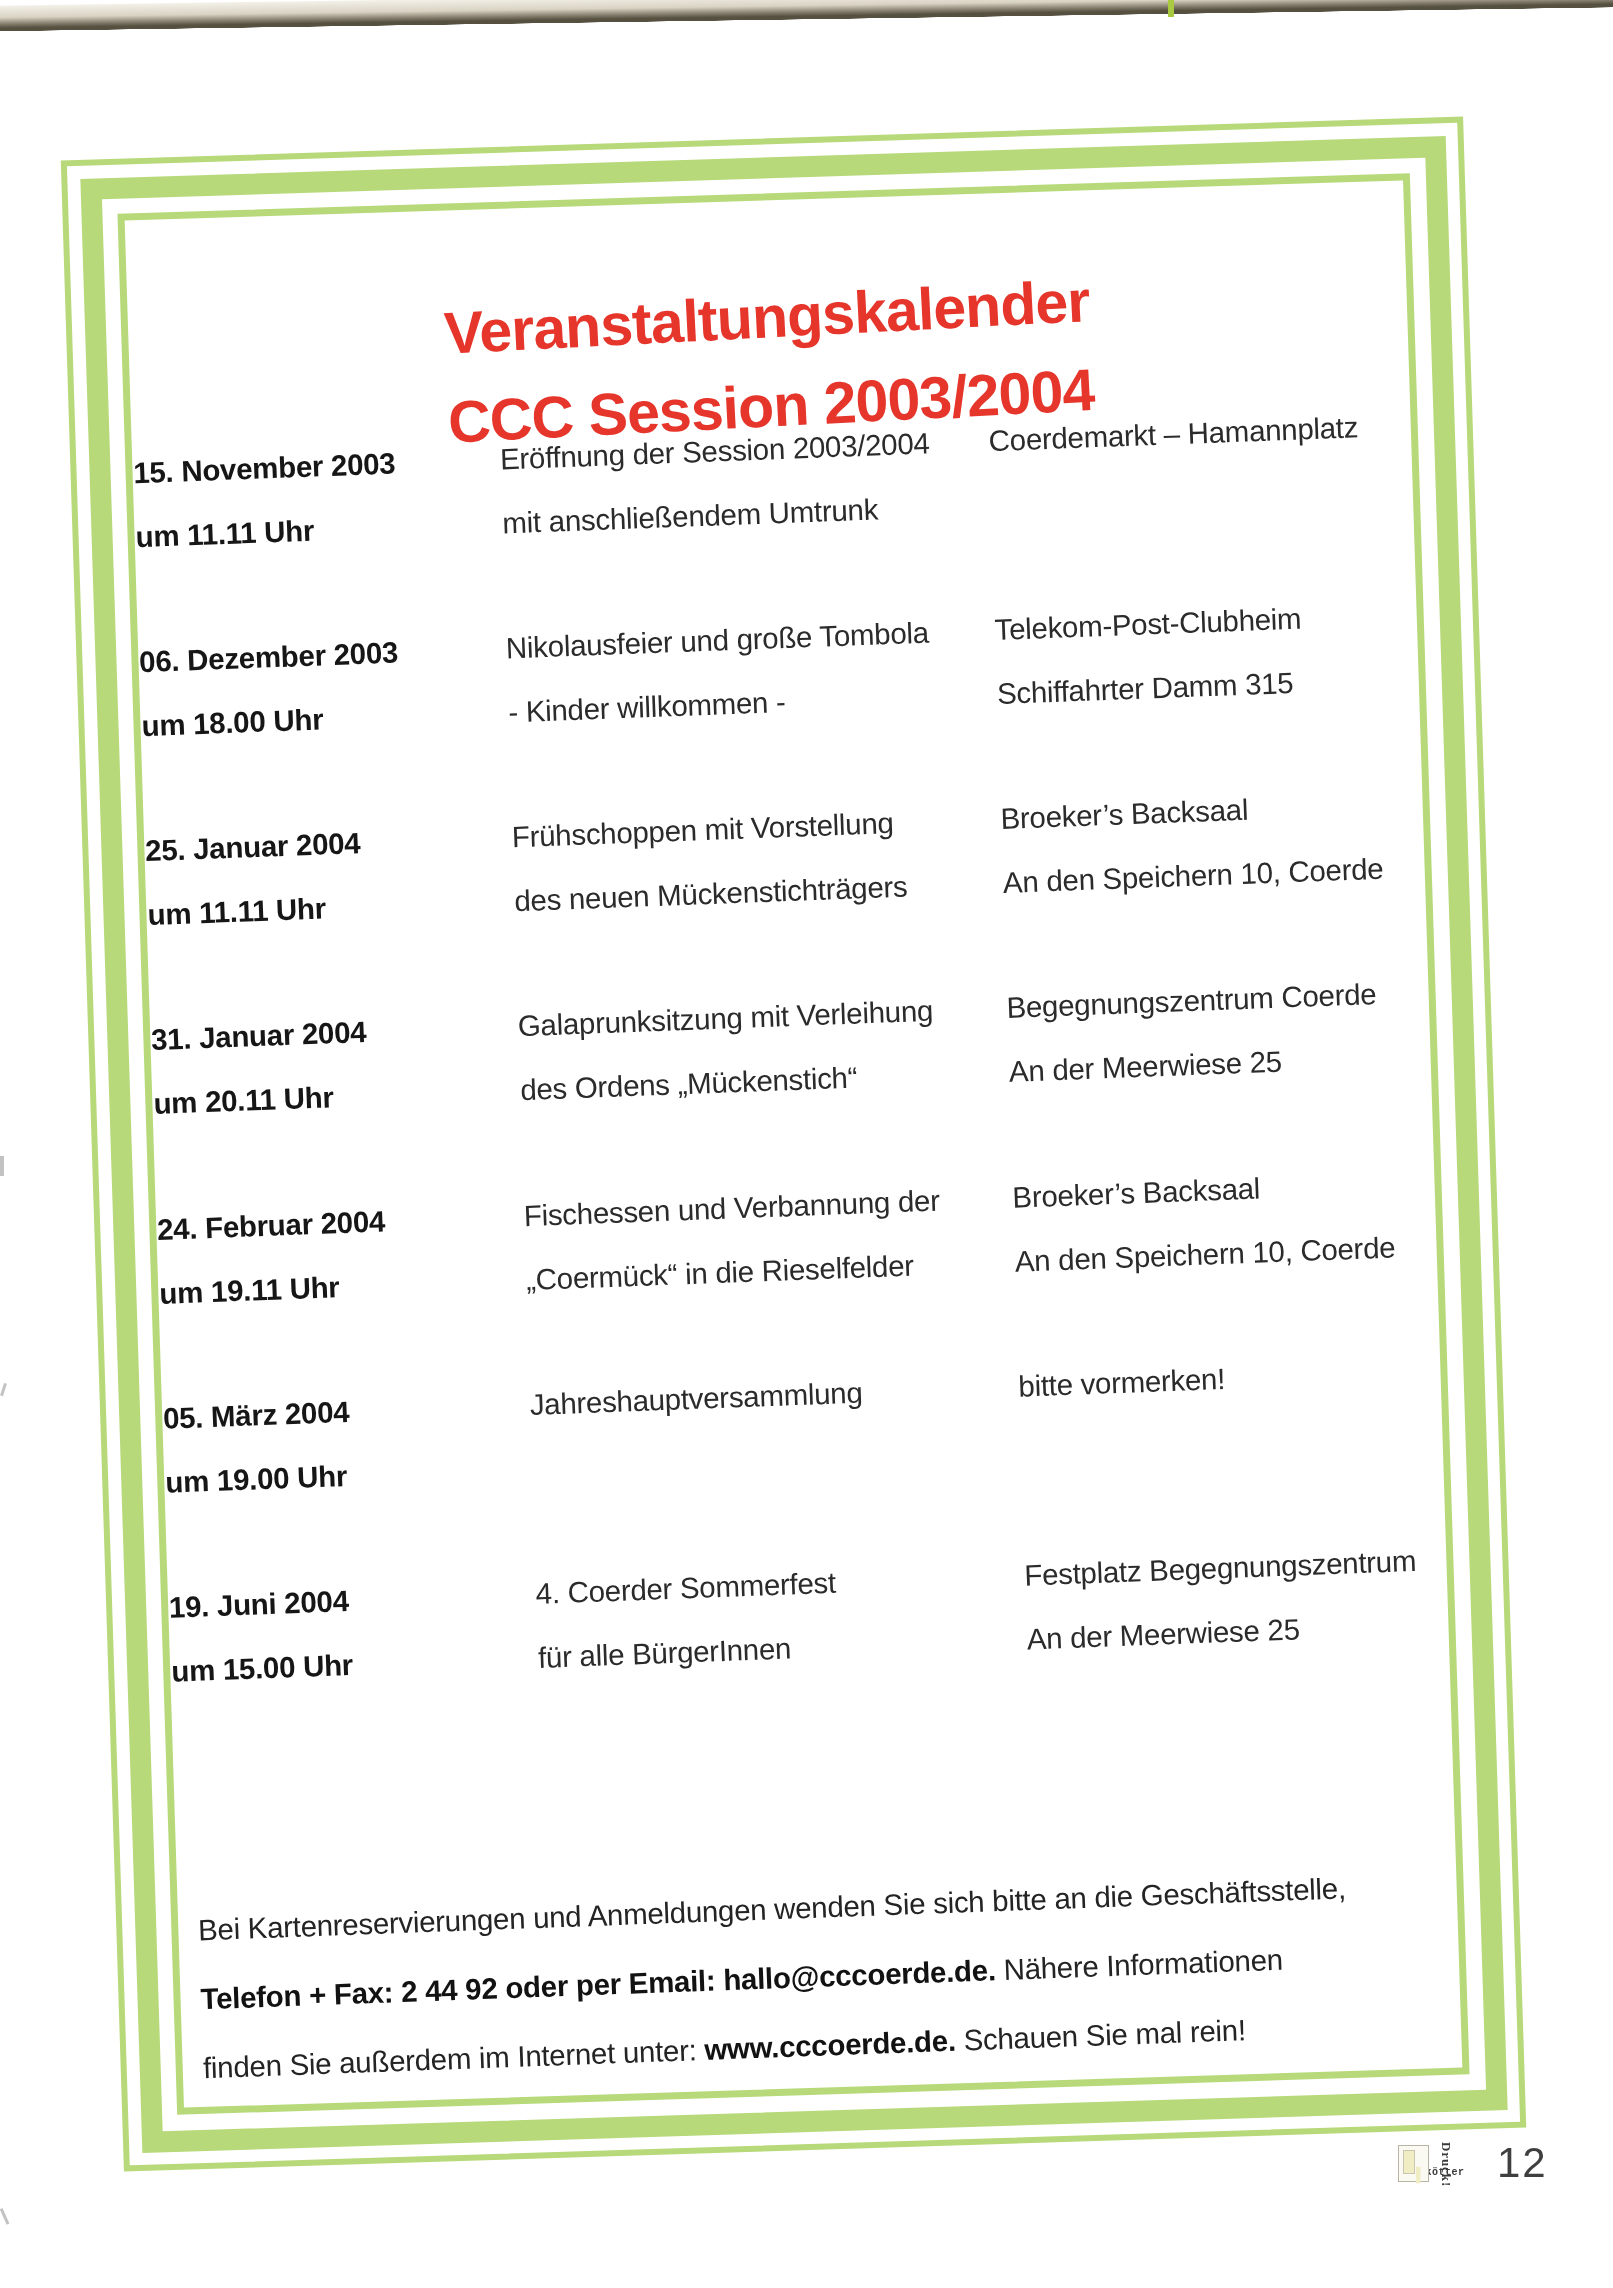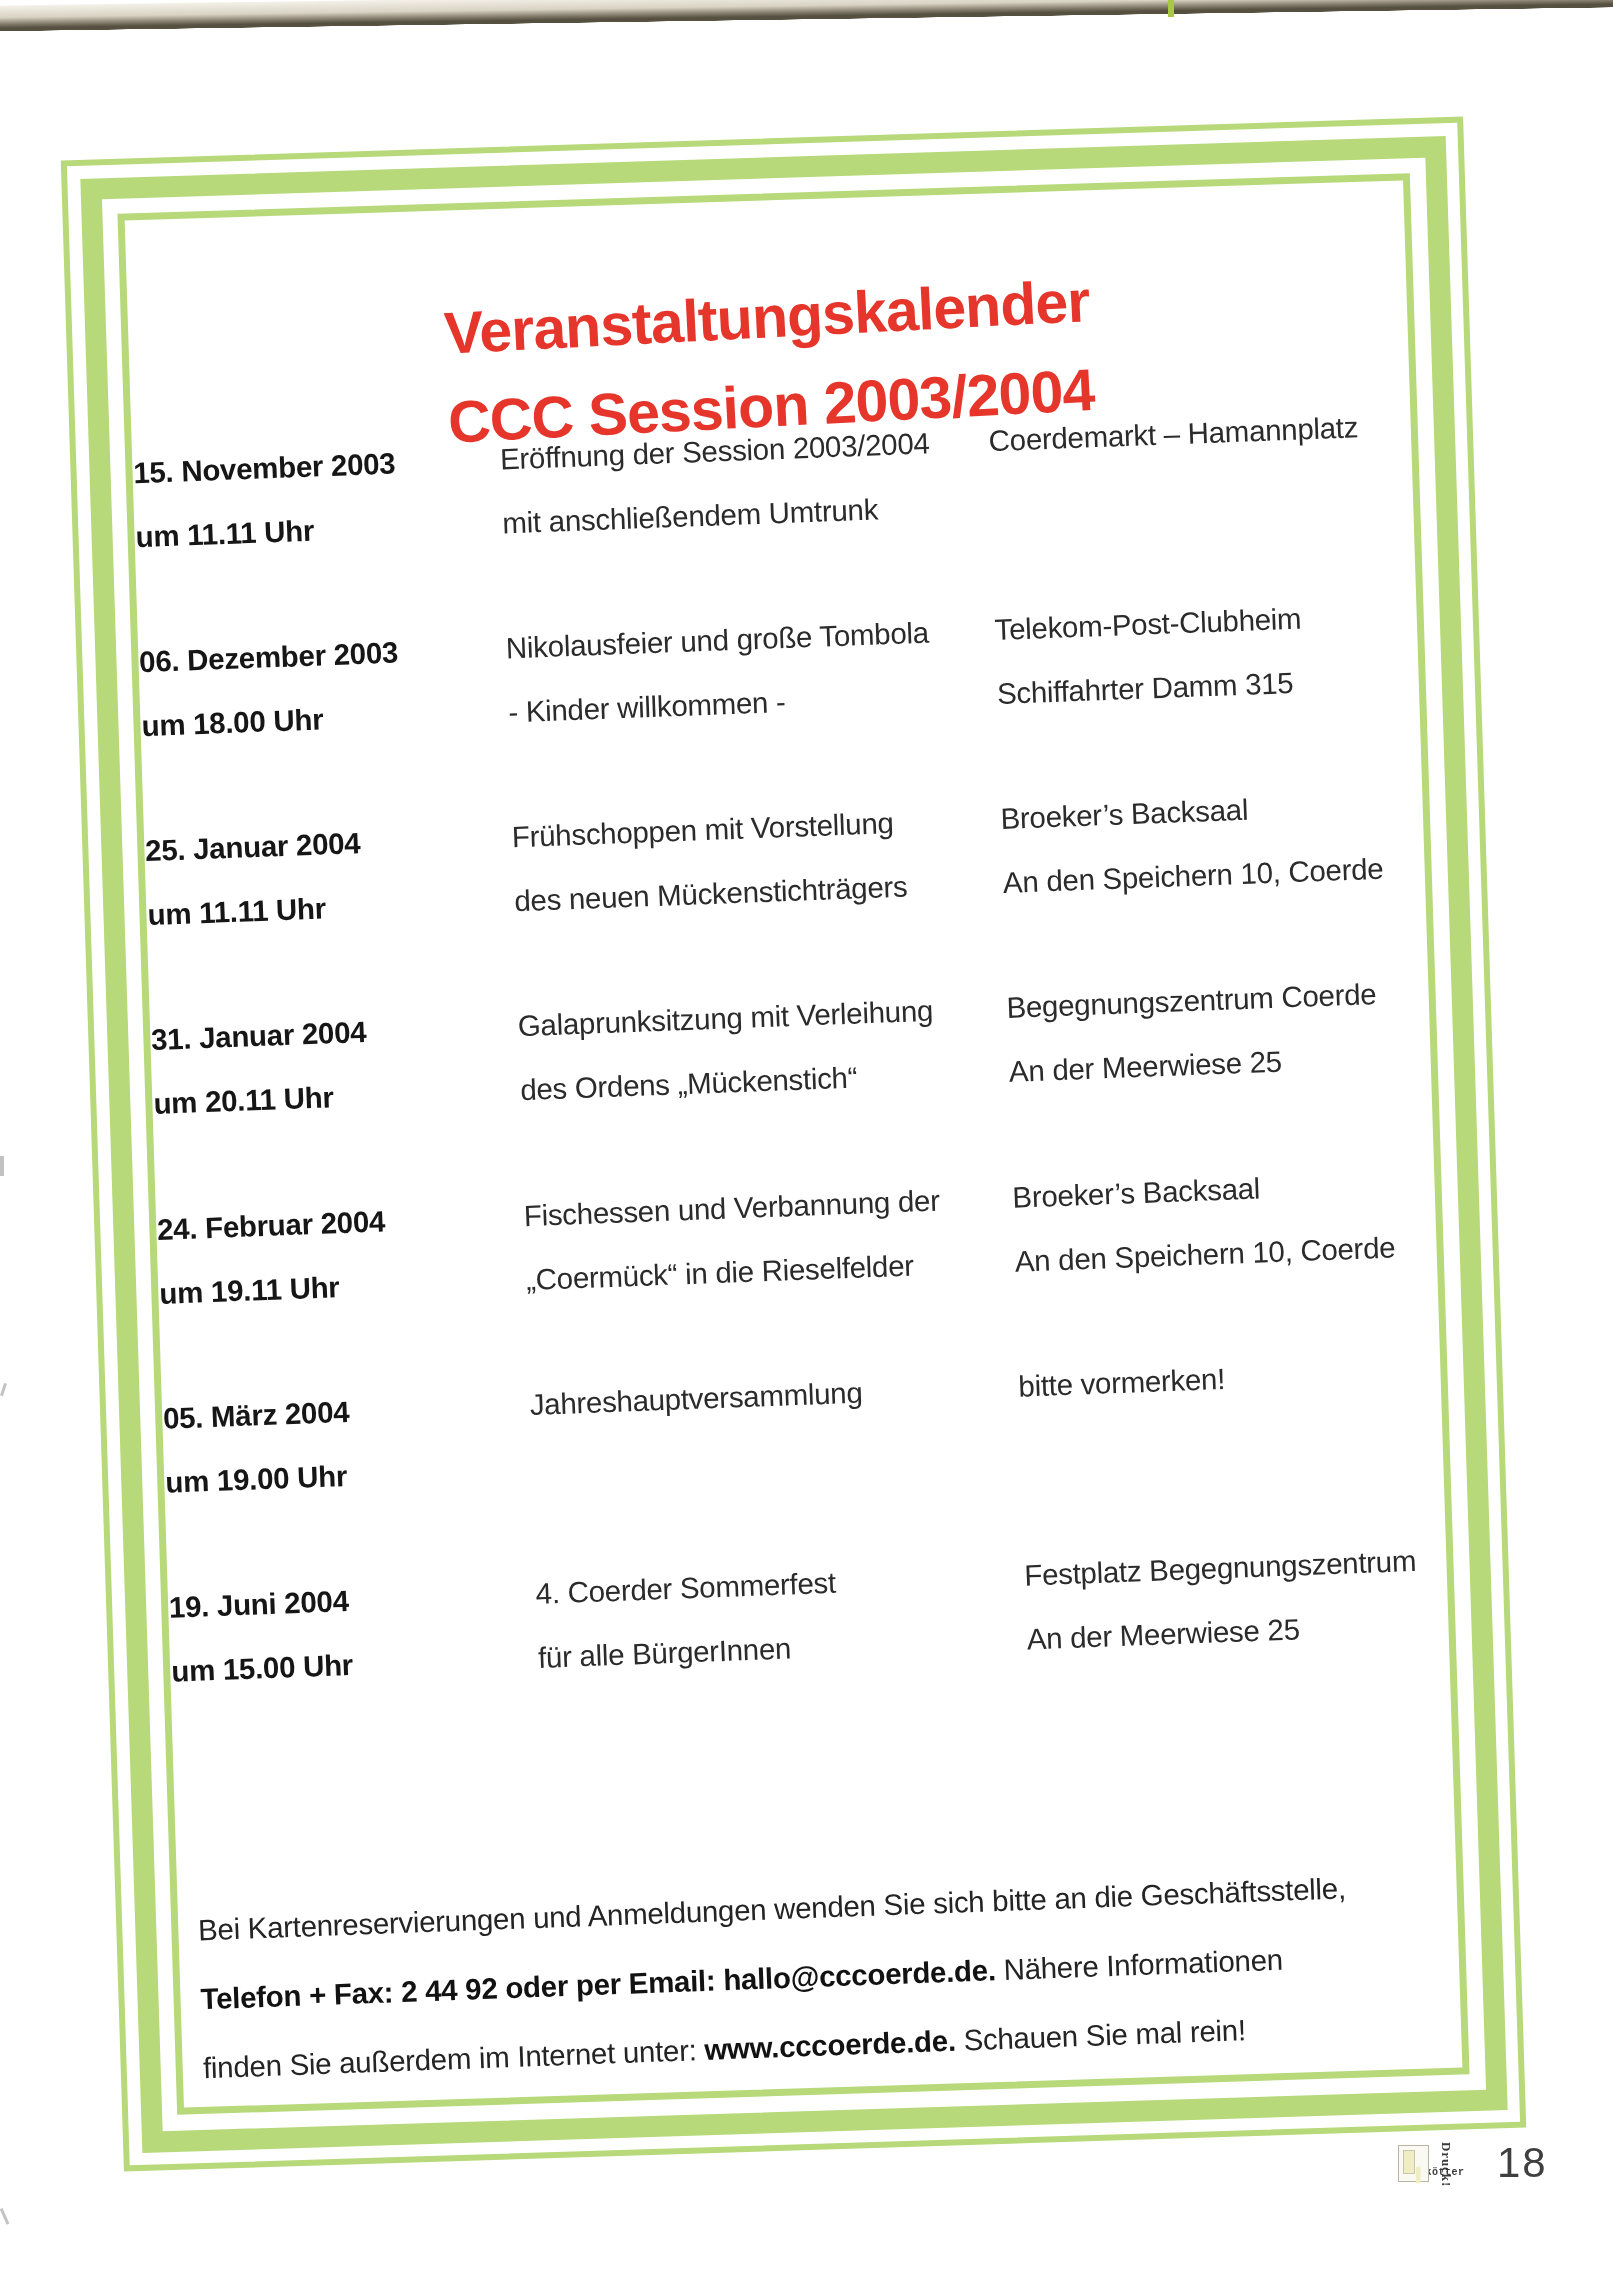--- a/index.html
+++ b/index.html
@@ -209,14 +209,14 @@
     </div>
 
   </div>
 </div>
 
 <div class="printer">
   <div class="pname">Thiekötter</div>
   <div class="plogo"></div>
   <div class="pword">Druck!</div>
 </div>
-<div class="page-num">18</div>
+<div class="page-num">12</div>
 
 
 </body></html>

